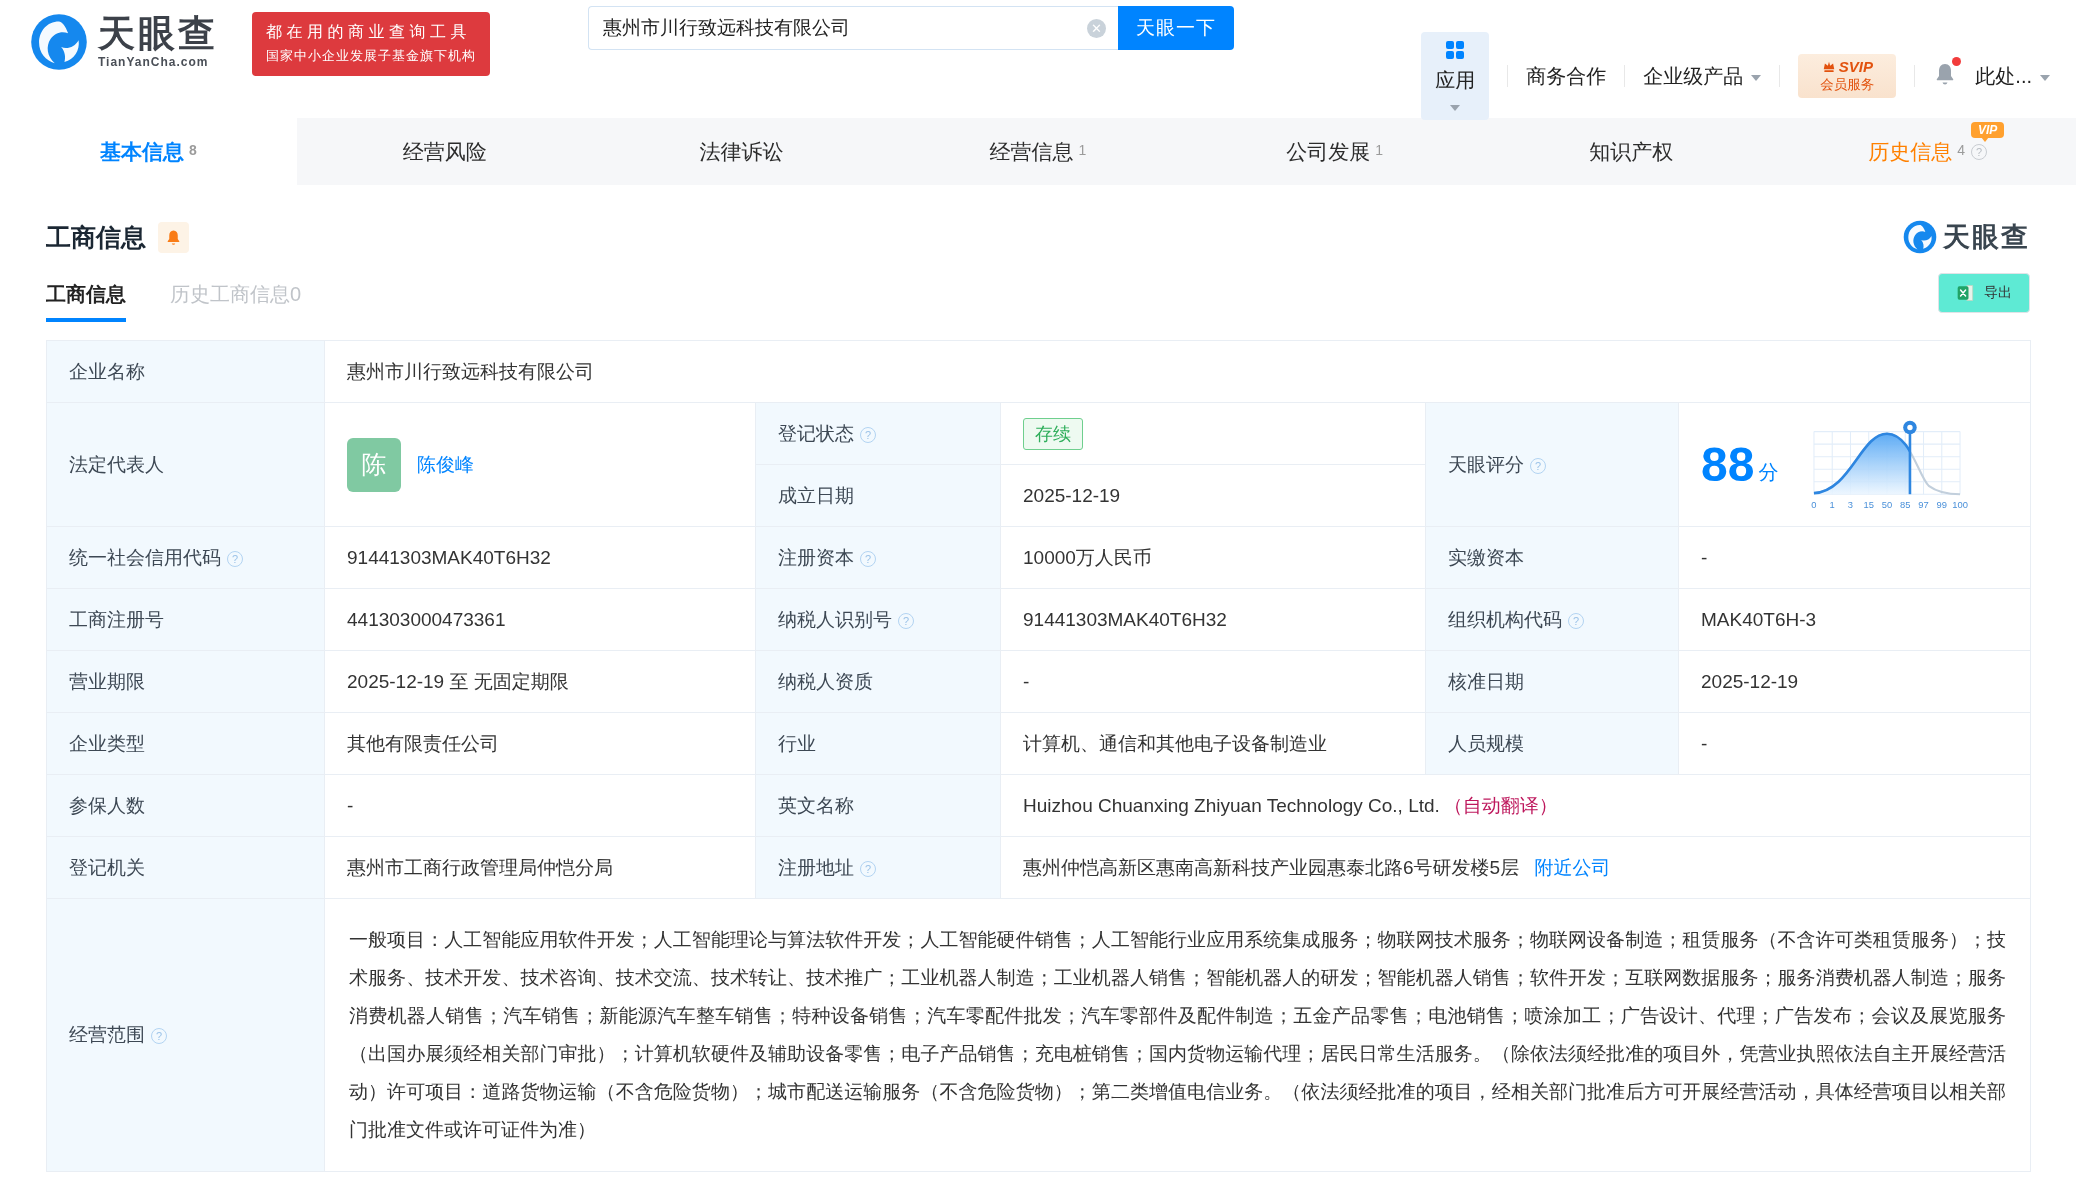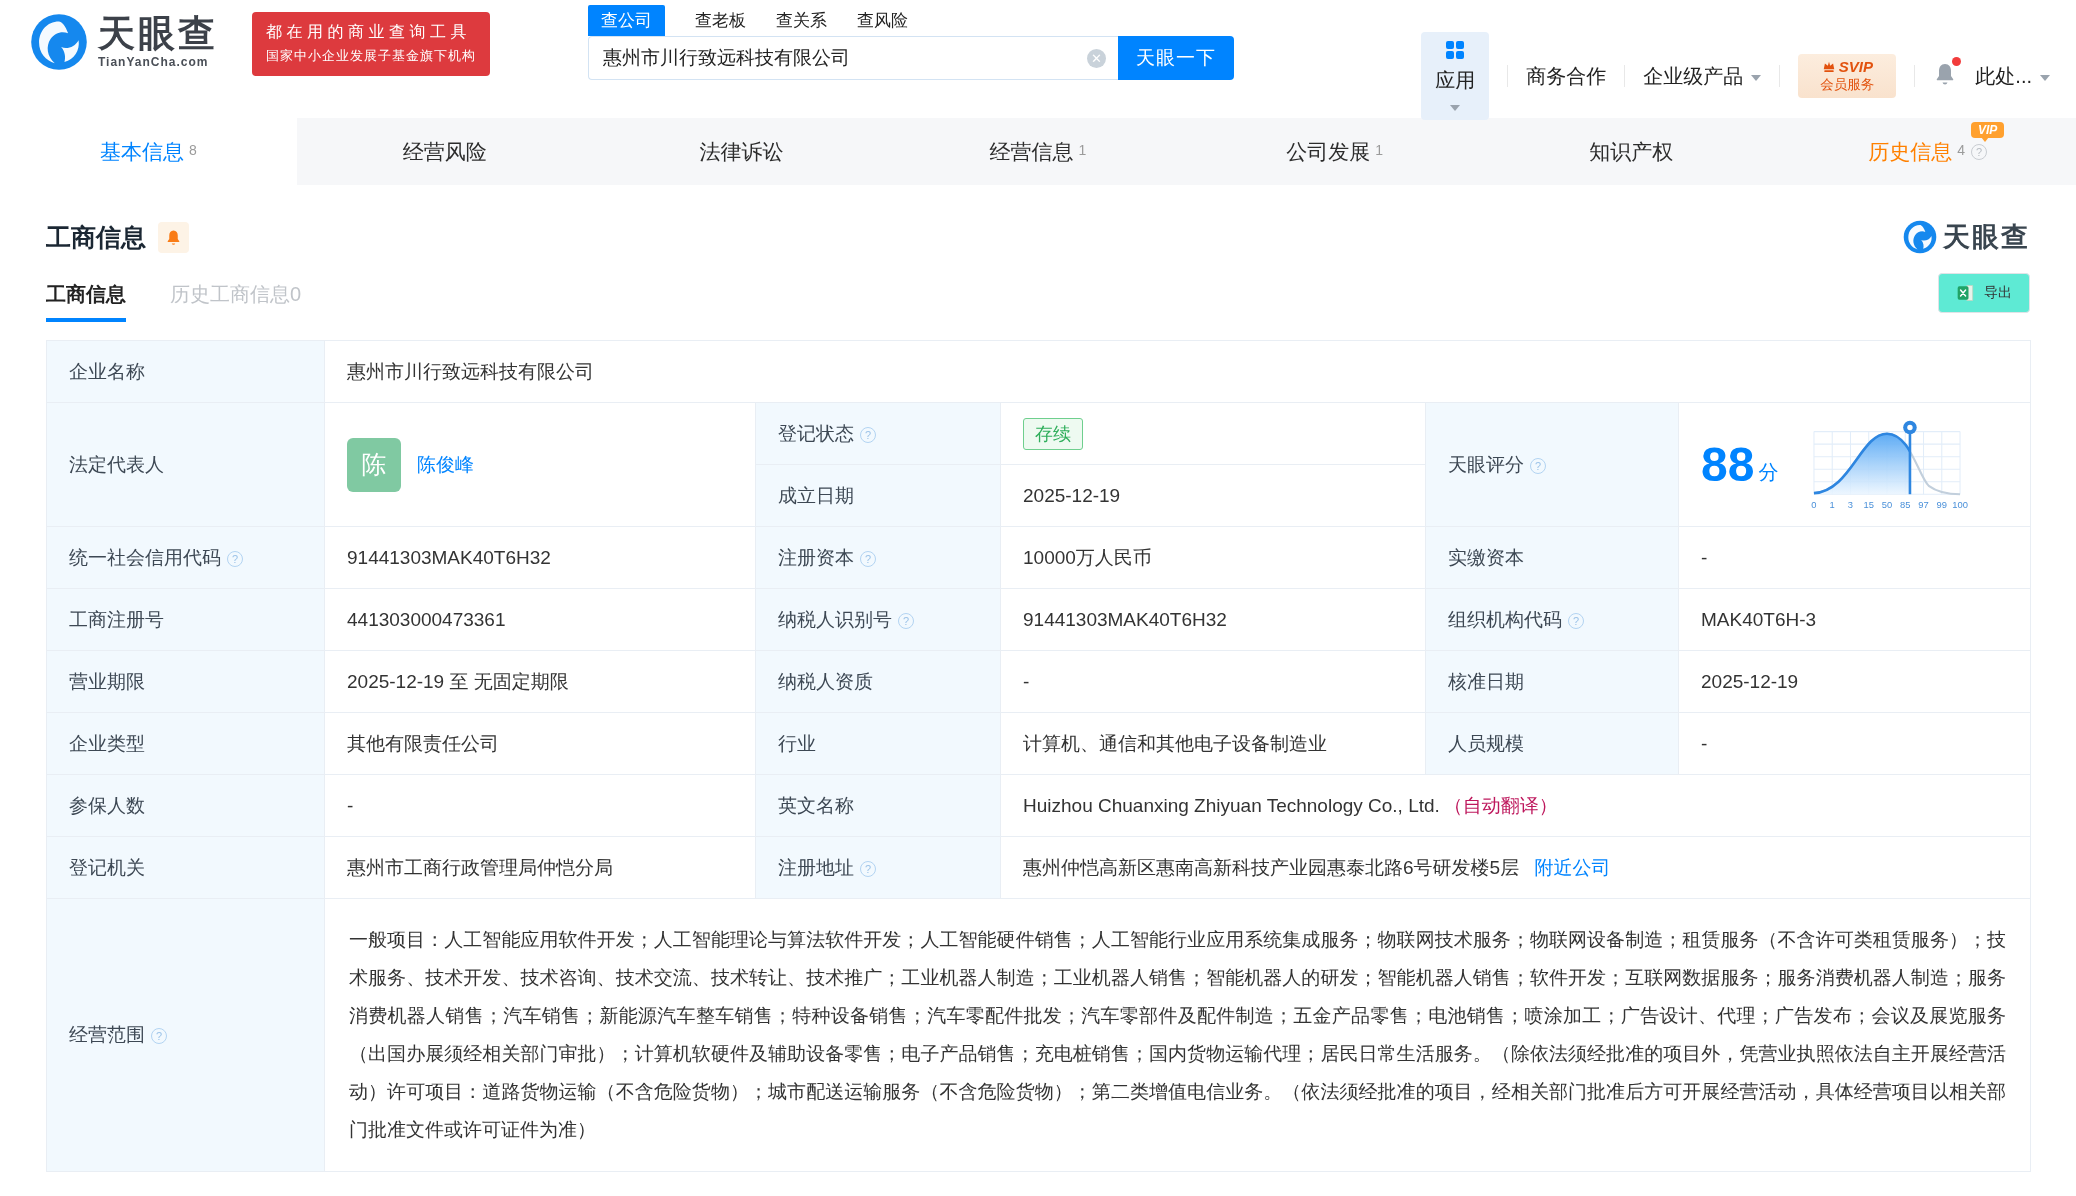--- a/index.html
+++ b/index.html
@@ -40,21 +40,21 @@
   .svip-l1 { color:#e2520e; font-weight:bold; font-style:italic; font-size:15px; display:flex; align-items:center; gap:3px; justify-content:center;}
   .svip-l2 { color:#e2520e; font-size:13.5px; margin-top:1px;}
   .bell-wrap { position:relative; cursor:pointer; }
   .red-dot { position:absolute; top:-4px; right:-4px; width:9px; height:9px; background:#f23c3c; border-radius:50%; }
   .user { display:flex; align-items:center; gap:8px; cursor:pointer;}
 
   
   .tabs { margin-top:30px; height:67px; background:#f6f7f9; display:grid; grid-template-columns:repeat(7,1fr); }
   .tab { display:flex; align-items:center; justify-content:center; font-size:21px; color:#2c2c2c; cursor:pointer; position:relative;}
   .tab .cnt { font-size:14px; color:#9b9b9b; margin-left:5px; margin-top:-4px;}
-  .tab.active { background:#fff; color:#0084ff; font-weight:normal; }
+  .tab.active { background:#fff; color:#0084ff; font-weight:bold; }
   .tab.vip-tab { color:#ff8000; }
   .vip-badge { position:absolute; top:4px; margin-left:120px; background:#ffa02e; color:#fff; font-size:12px;
      font-weight:bold; font-style:italic; border-radius:4px; padding:1px 7px;}
   .vip-badge:after { content:""; position:absolute; left:10px; bottom:-4px; border-left:4px solid transparent;
      border-right:4px solid transparent; border-top:5px solid #ffa02e;}
   .help { display:inline-block; width:16px; height:16px; border:1px solid #c9cdd2; border-radius:50%;
      color:#b9bec4; font-size:11px; line-height:14px; text-align:center; margin-left:6px; vertical-align:1px;}
   .help.blue { border-color:#b3d4f2; color:#9cc3e8; }
 
   
@@ -107,26 +107,20 @@
       <div class="logo-en">TianYanCha.com</div>
     </div>
   </div>
 
   <div class="promo">
     <div class="promo-l1">都在用的商业查询工具</div>
     <div class="promo-l2">国家中小企业发展子基金旗下机构</div>
   </div>
 
   <div class="search">
-    <div class="search-tabs">
-      <span class="search-tab active">查公司</span>
-      <span class="search-tab">查老板</span>
-      <span class="search-tab">查关系</span>
-      <span class="search-tab">查风险</span>
-    </div>
     <div class="search-box">
       <div class="search-input-wrap">
         <input class="search-input" value="惠州市川行致远科技有限公司" style="">
         <span class="clear-btn">✕</span>
       </div>
       <button class="search-go">天眼一下</button>
     </div>
   </div>
 
   <div class="nav">

